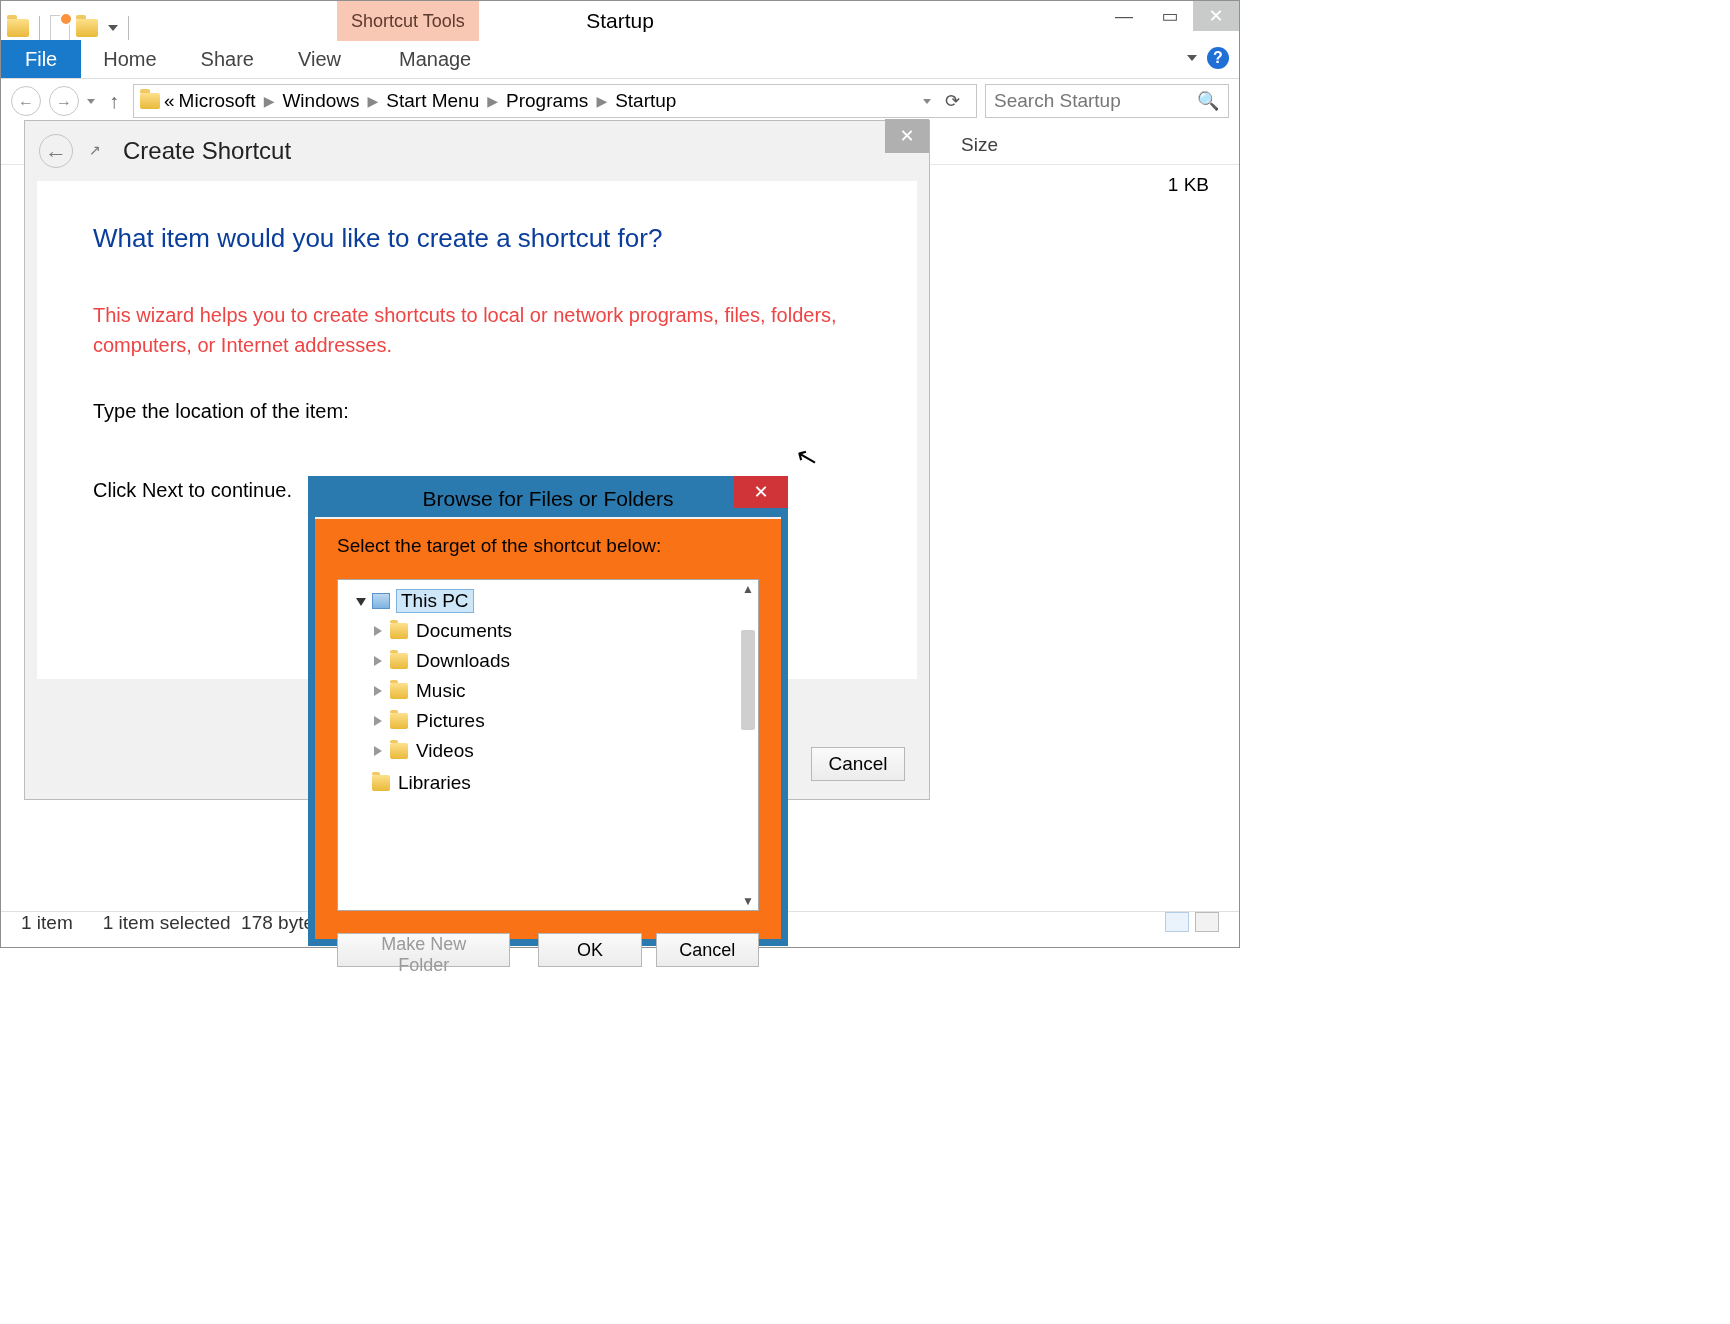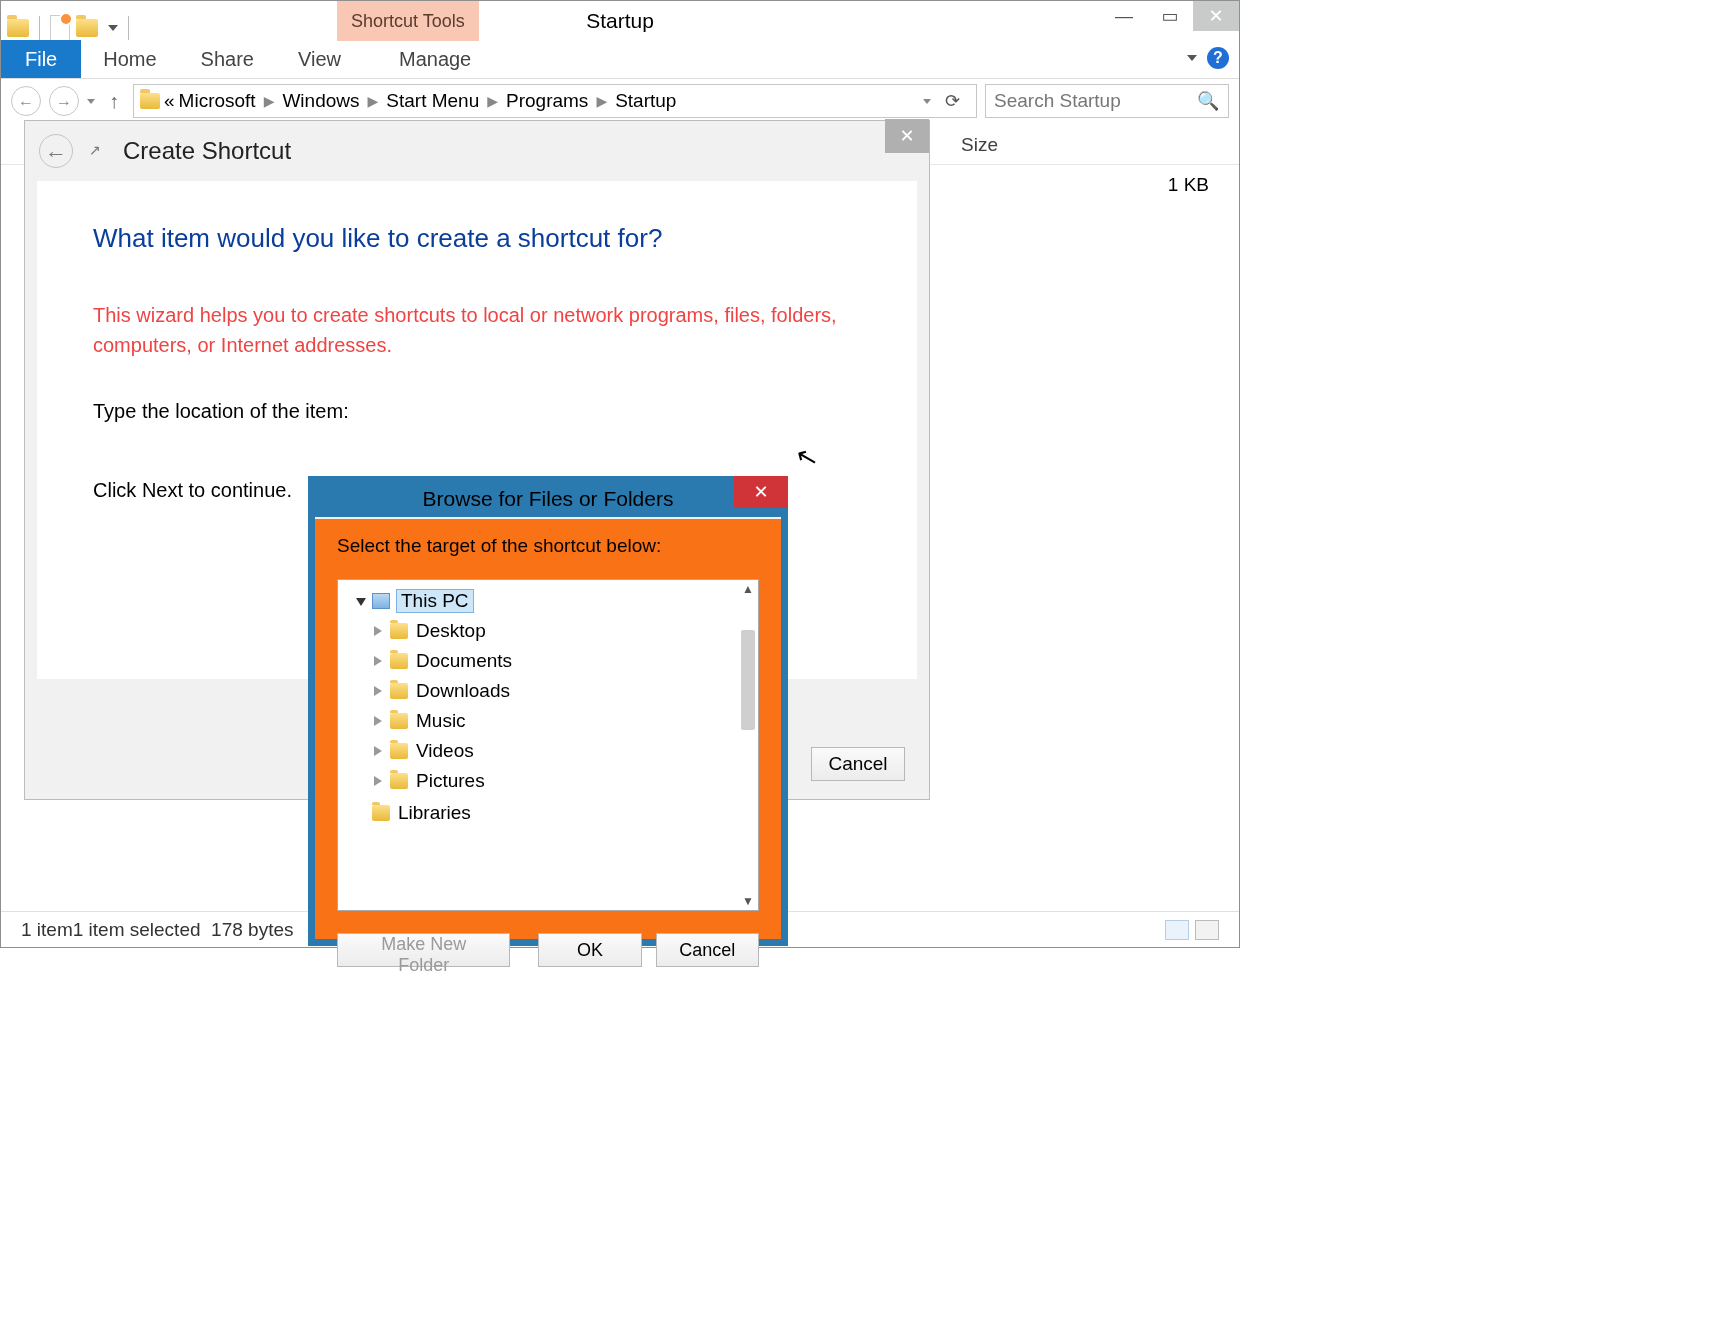--- a/index.html
+++ b/index.html
@@ -44,21 +44,21 @@
   .search-box { width:244px; border:1px solid #c6c6c6; height:34px; display:flex; align-items:center; padding:0 8px; color:#777; justify-content:space-between; font-size:19px; }
   .magnifier { font-size:18px; color:#555; }
 
   
   .content { display:flex; position:absolute; top:124px; bottom:36px; left:0; right:0; }
   .rightpane { flex:1; }
   .col-header { height:40px; border-bottom:1px solid #e6e6e6; display:flex; align-items:center; padding-left:60px; color:#404040; font-size:19px; }
   .row1 { display:flex; align-items:center; height:40px; padding-left:14px; font-size:19px; justify-content:flex-end; padding-right:30px; }
 
   
-  .statusbar { position:absolute; left:0; right:0; bottom:0; height:36px; display:flex; align-items:center; padding:0 20px; font-size:19px; color:#333; border-top:1px solid #e0e0e0; background:#fff; }
+  .statusbar { position:absolute; left:0; right:0; bottom:0; height:36px; display:flex; padding:0 20px; font-size:19px; color:#333; gap:30px; border-top:1px solid #e0e0e0; background:#fff; }
   .statusbar .viewbtns { margin-left:auto; display:flex; gap:6px; }
   .viewbtn { width:24px; height:20px; border:1px solid #b5cde6; background:#eaf3fb; }
   .viewbtn.alt { border-color:#bbb; background:#f2f2f2; }
 
   
   .wizard { position:absolute; left:24px; top:120px; width:906px; height:680px; background:#f1f1f1; border:1px solid #bcbcbc; }
   .wizard-top { height:60px; display:flex; align-items:center; padding:0 14px; gap:16px; }
   .wizard-back { width:34px; height:34px; border-radius:50%; border:1px solid #c4c4c4; display:flex; align-items:center; justify-content:center; color:#7a7a7a; font-size:22px; }
   .shortcut-glyph { width:18px; height:18px; font-size:14px; color:#777; }
   .wizard-title { font-size:24px; color:#222; }
@@ -223,46 +223,41 @@
     <div class="tree-box">
       <div class="tree">
         <div class="tree-row sel indent1">
           <span class="disc-tri open"></span>
           <span class="tr-icon ic-pc"></span>
           <span class="lbl">This PC</span>
         </div>
         <div class="tree-row indent2">
           <span class="disc-tri closed"></span>
           <span class="tr-icon ic-folder"></span>
-          <span class="lbl">Desktop</span>
-        </div>
-        <div class="tree-row indent2">
-          <span class="disc-tri closed"></span>
-          <span class="tr-icon ic-folder"></span>
           <span class="lbl">Documents</span>
         </div>
         <div class="tree-row indent2">
           <span class="disc-tri closed"></span>
           <span class="tr-icon ic-folder"></span>
           <span class="lbl">Downloads</span>
         </div>
         <div class="tree-row indent2">
           <span class="disc-tri closed"></span>
           <span class="tr-icon ic-folder"></span>
           <span class="lbl">Music</span>
         </div>
         <div class="tree-row indent2">
           <span class="disc-tri closed"></span>
           <span class="tr-icon ic-folder"></span>
+          <span class="lbl">Pictures</span>
+        </div>
+        <div class="tree-row indent2">
+          <span class="disc-tri closed"></span>
+          <span class="tr-icon ic-folder"></span>
           <span class="lbl">Videos</span>
-        </div>
-        <div class="tree-row indent2">
-          <span class="disc-tri closed"></span>
-          <span class="tr-icon ic-folder"></span>
-          <span class="lbl">Pictures</span>
         </div>
         <div class="tree-row indent1" style="margin-top:2px;">
           <span class="disc-tri closed" style="visibility:hidden"></span>
           <span class="tr-icon ic-folder"></span>
           <span class="lbl">Libraries</span>
         </div>
       </div>
       <div class="tree-scroll">
         <span class="arrow-up">▲</span>
         <div class="thumb"></div>

